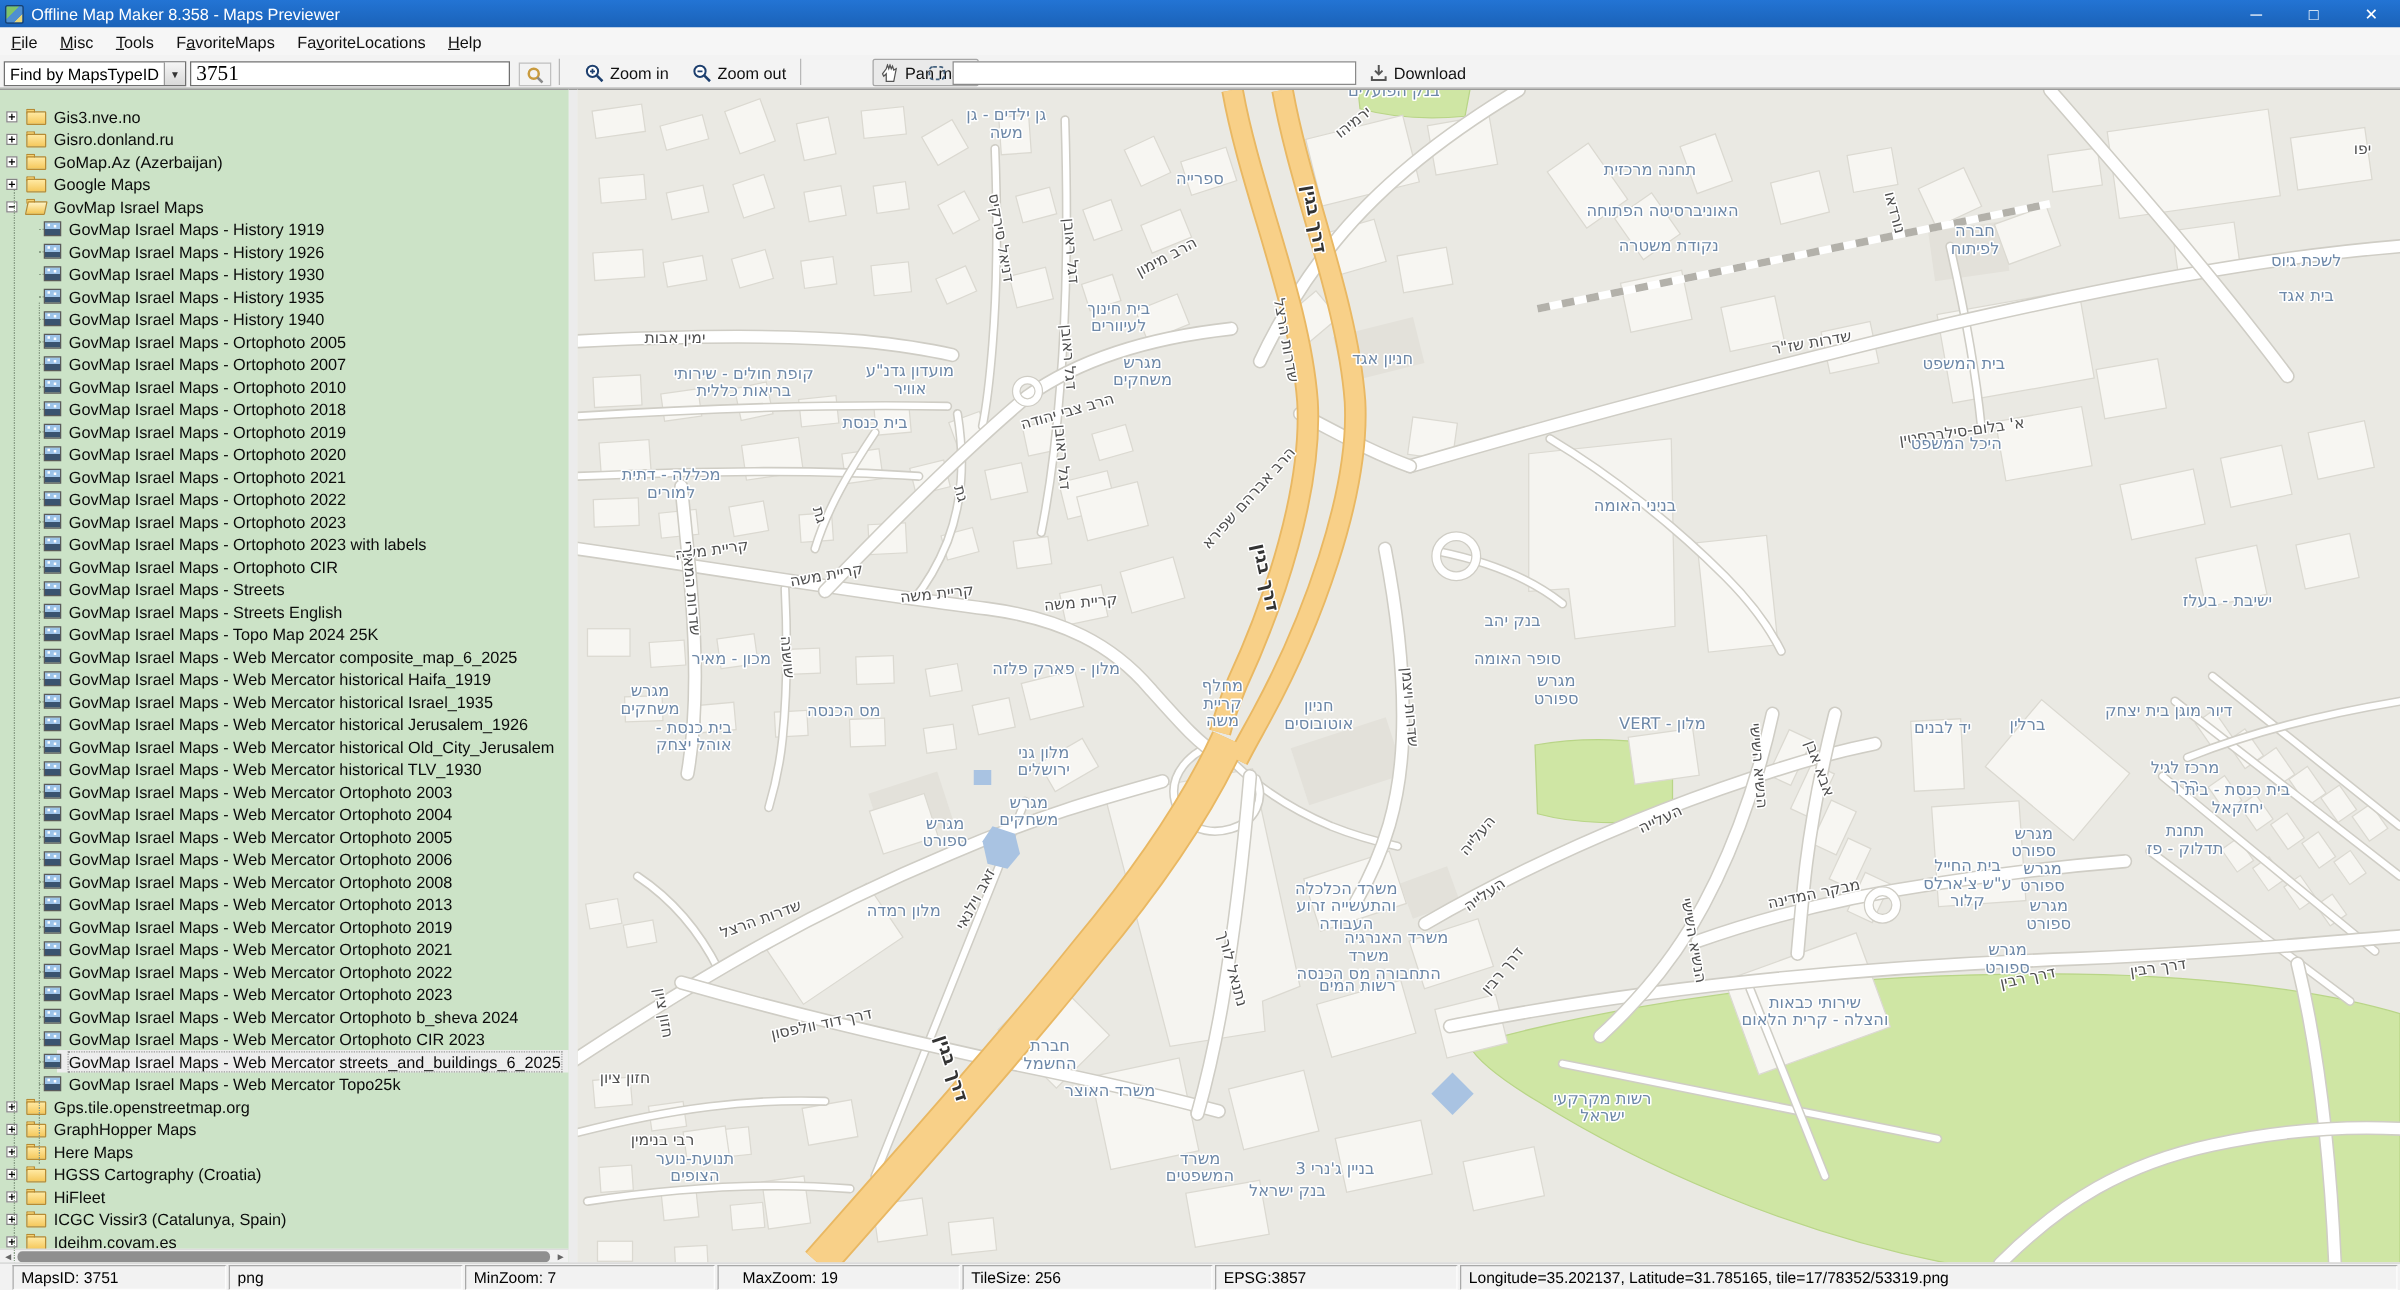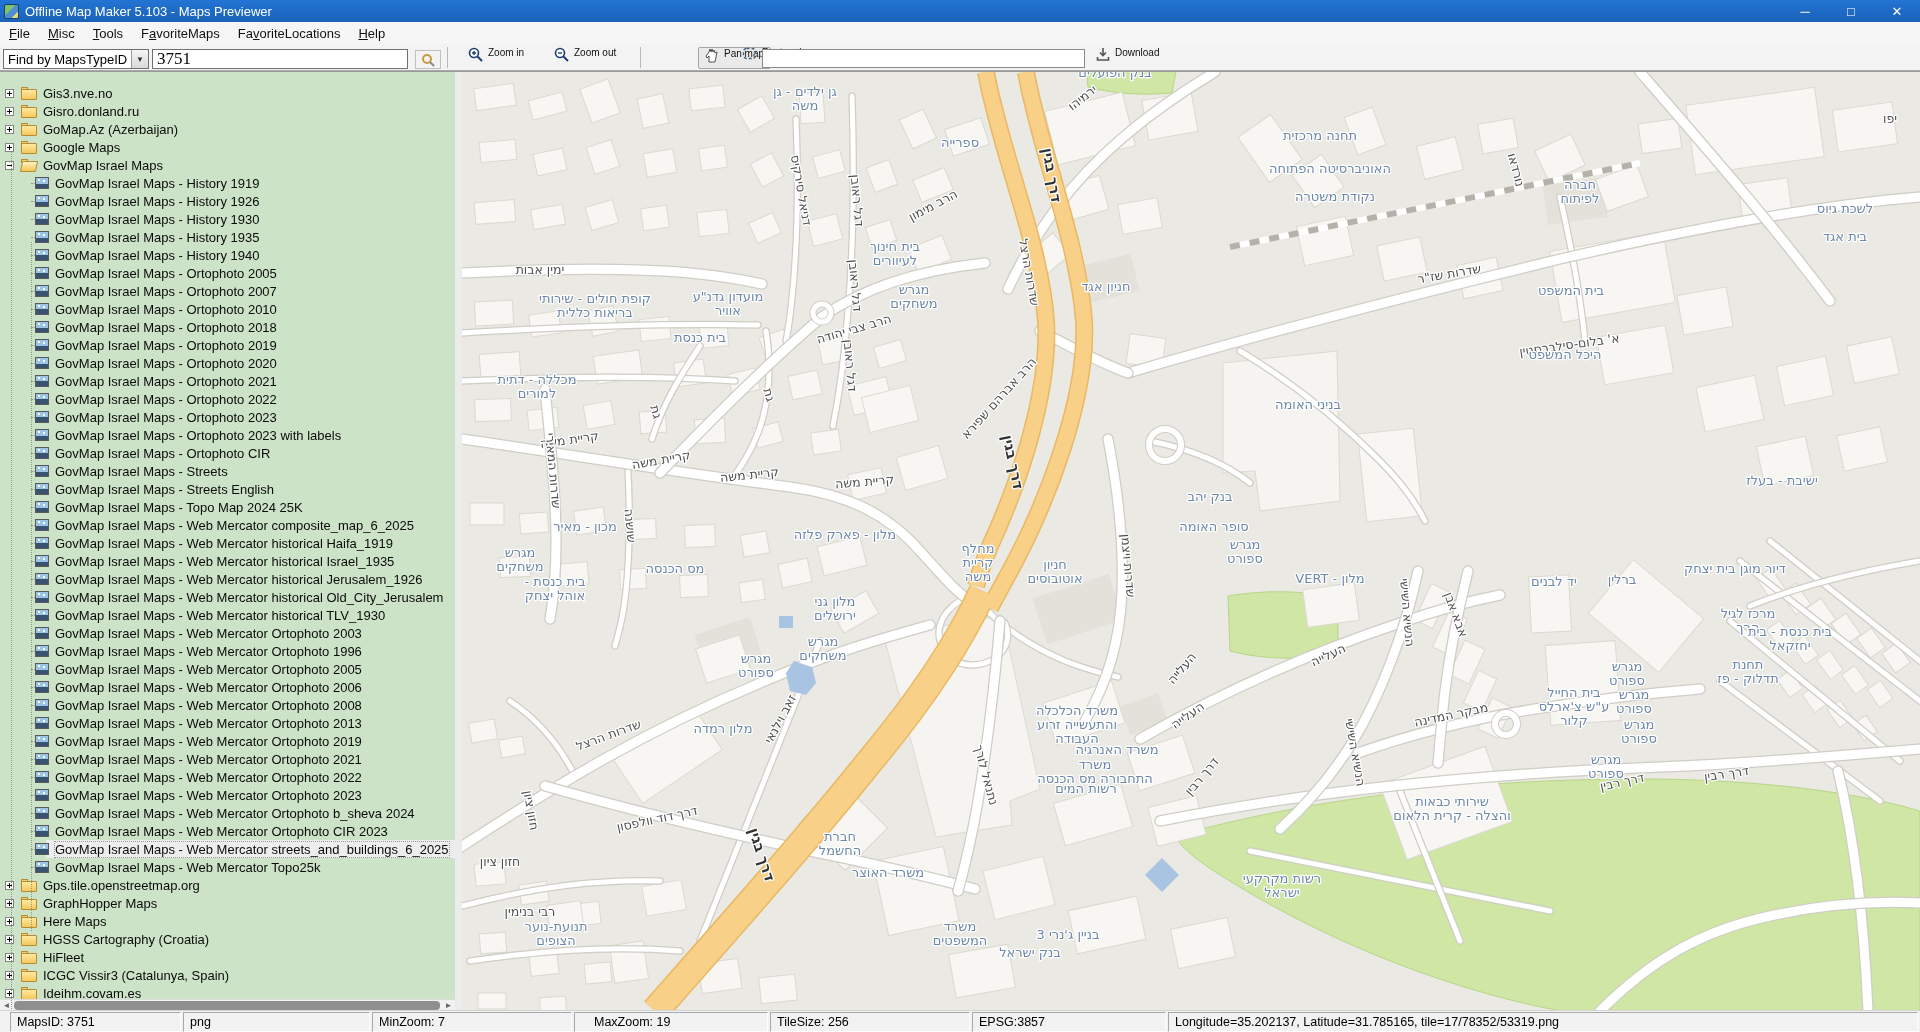--- a/index.html
+++ b/index.html
@@ -12,21 +12,21 @@
   .menubar { position:absolute; left:0; top:22px; width:1920px; height:22px; background:#f6f6f6; display:flex; align-items:center; font-size:13px; color:#111; }
   .menu-item { padding:2px 9px; cursor:default; }
   .menu-item u { text-decoration:underline; }
   .toolrow { position:absolute; left:0; top:44px; width:1920px; height:27px; background:#f3f3f3; border-bottom:1px solid #a9a9a9; }
   .combo { position:absolute; left:3px; top:5px; width:146px; height:20px; background:#fff; border:1px solid #707070; font-size:13px; display:flex; align-items:center; }
   .combo .val { padding-left:4px; flex:1; white-space:nowrap; overflow:hidden; }
   .combo .drop { width:17px; height:18px; background:linear-gradient(#f5f5f5,#d9d9d9); border-left:1px solid #9a9a9a; display:flex; align-items:center; justify-content:center; font-size:8px; color:#333; }
   .findinput { position:absolute; left:152px; top:5px; width:256px; height:20px; border:1px solid #707070; font-size:17px; padding-left:4px; font-family:Liberation Serif, serif; background:#fff; }
   .searchbtn { position:absolute; left:415px; top:6px; width:26px; height:19px; background:#f3f3f3; border:1px solid #c0c0c0; display:flex; align-items:center; justify-content:center; }
   .vsep { position:absolute; top:3px; width:1px; height:21px; background:#b8b8b8; }
-  .tbtn { position:absolute; top:3px; height:22px; display:flex; gap:5px; font-size:10px; color:#111; padding:0 6px; }
+  .tbtn { position:absolute; top:3px; height:22px; display:flex; align-items:center; gap:5px; font-size:13px; color:#111; padding:0 6px; }
   .tbtn.pressed { border:1px solid #a6a6a6; background:#eaeaea; border-radius:2px;margin-left:48px; }
   .addrinput { position:absolute; left:762px; top:5px; width:323px; height:19px; border:1px solid #8a8a8a; background:#fff; font-size:13px; }
   .treepanel { position:absolute; left:0; top:71px; width:455px; height:939px; background:#cce3c7; overflow:hidden; border-top:1px solid #9a9a9a; }
   .tree { position:absolute; left:0; top:12px; width:455px; font-size:13px; color:#0b0b0b; }
   .trow { height:18px; display:flex; align-items:center; white-space:nowrap; position:relative; }
   .trow .indent0 { width:5px; }
   .trow .expbox { width:9px; height:9px; background:#fff; border:1px solid #848484; position:relative; margin-right:4px; flex:none; }
   .trow .expbox:before { content:""; position:absolute; left:1px; top:3px; width:5px; height:1px; background:#000; }
   .trow .expbox.plus:after { content:""; position:absolute; left:3px; top:1px; width:1px; height:5px; background:#000; }
   .trow .ficon { width:17px; height:13px; margin:0 5px 0 3px; flex:none; position:relative; }
@@ -47,21 +47,21 @@
   .mapwrap { position:absolute; left:462px; top:71px; width:1458px; height:939px; background:#eae9e3; border-top:1px solid #9a9a9a; overflow:hidden; }
   .statusbar { position:absolute; left:0; top:1010px; width:1920px; height:22px; background:#f2f2f2; display:flex; font-size:12.5px; color:#000; border-top:1px solid #d4d4d4; }
   .seg { height:20px; margin-top:1px; border:1px solid; border-color:#a9a9a9 #fdfdfd #fdfdfd #a9a9a9; display:flex; align-items:center; padding-left:6px; white-space:nowrap; overflow:hidden; margin-right:2px; flex:none; }
   svg text { font-family:"DejaVu Sans",sans-serif; direction:rtl; }
 </style>
 </head>
 <body>
 
 <div class="titlebar">
   <div class="appicon"></div>
-  <div class="title">Offline Map Maker 5.103 - Maps Previewer</div>
+  <div class="title">Offline Map Maker 8.358 - Maps Previewer</div>
   <div class="winbtns">
     <div class="winbtn">─</div>
     <div class="winbtn">□</div>
     <div class="winbtn">✕</div>
   </div>
 </div>
 
 <div class="menubar" id="menubar">
     <span class="menu-item"><u>F</u>ile</span>
     <span class="menu-item"><u>M</u>isc</span>
@@ -271,21 +271,21 @@
       <div class="trow child">
         <span class="licon"></span>
         <span class="lab">GovMap Israel Maps - Web Mercator historical TLV_1930</span>
       </div>
       <div class="trow child">
         <span class="licon"></span>
         <span class="lab">GovMap Israel Maps - Web Mercator Ortophoto 2003</span>
       </div>
       <div class="trow child">
         <span class="licon"></span>
-        <span class="lab">GovMap Israel Maps - Web Mercator Ortophoto 1996</span>
+        <span class="lab">GovMap Israel Maps - Web Mercator Ortophoto 2004</span>
       </div>
       <div class="trow child">
         <span class="licon"></span>
         <span class="lab">GovMap Israel Maps - Web Mercator Ortophoto 2005</span>
       </div>
       <div class="trow child">
         <span class="licon"></span>
         <span class="lab">GovMap Israel Maps - Web Mercator Ortophoto 2006</span>
       </div>
       <div class="trow child">

